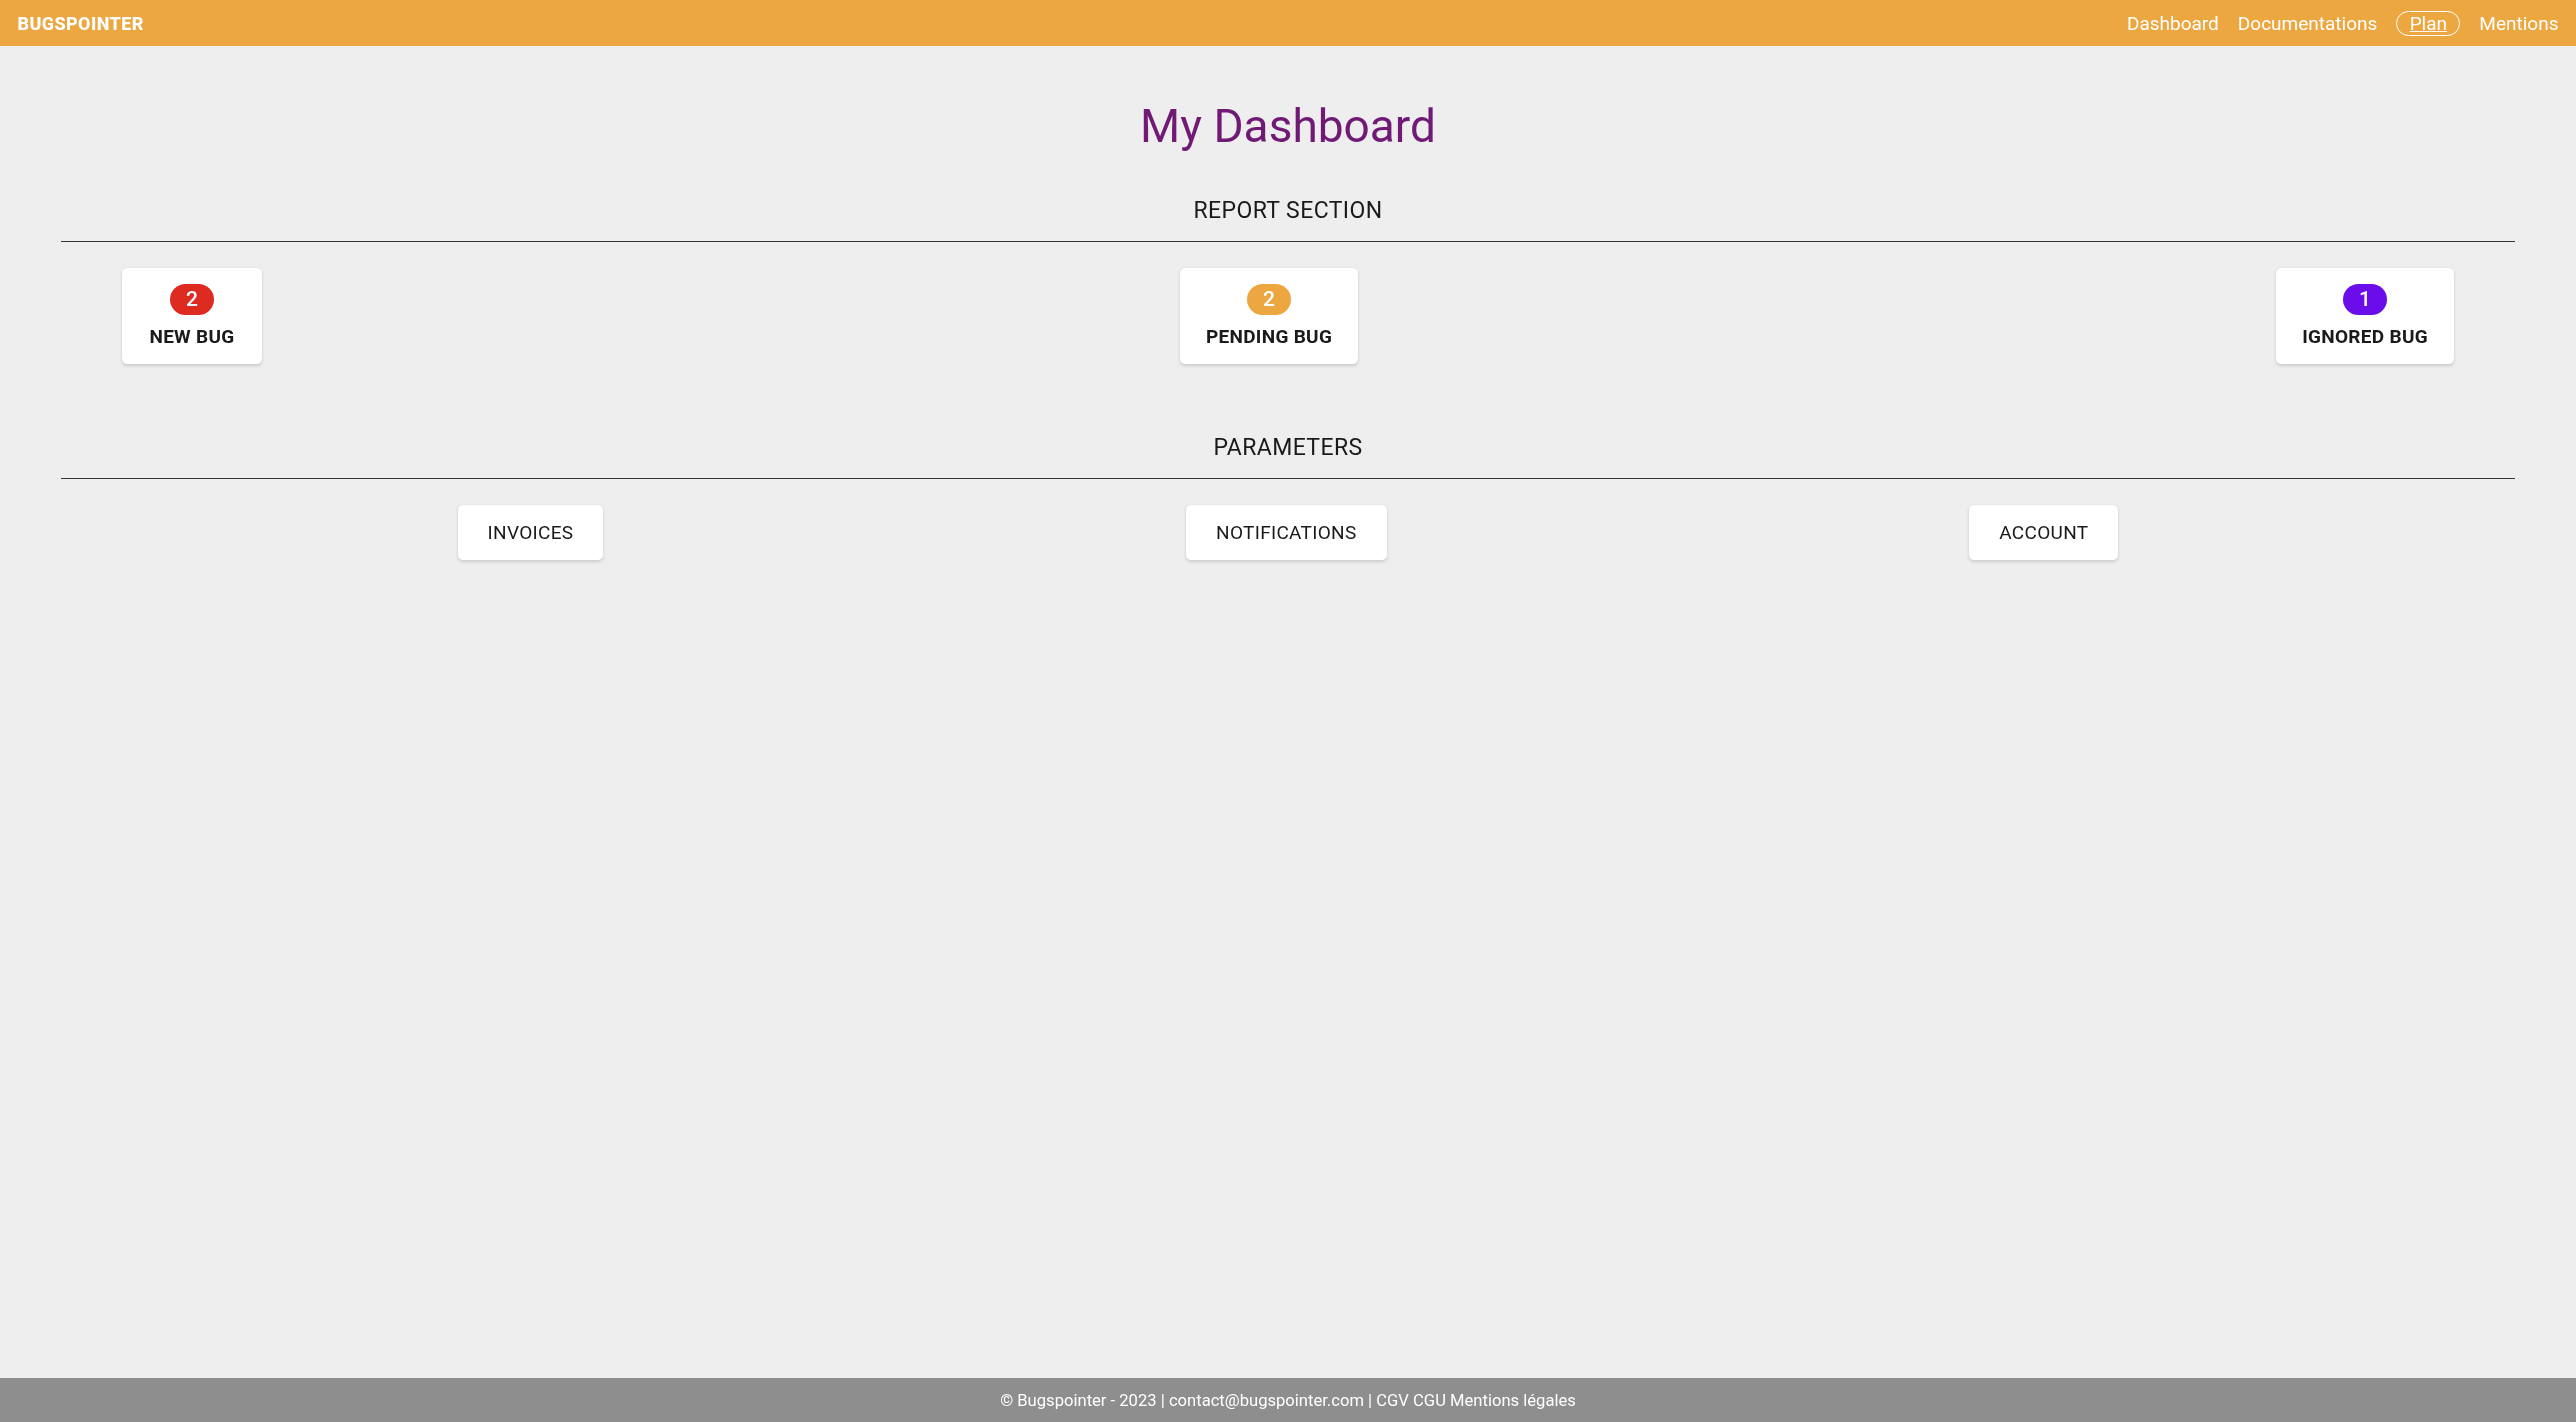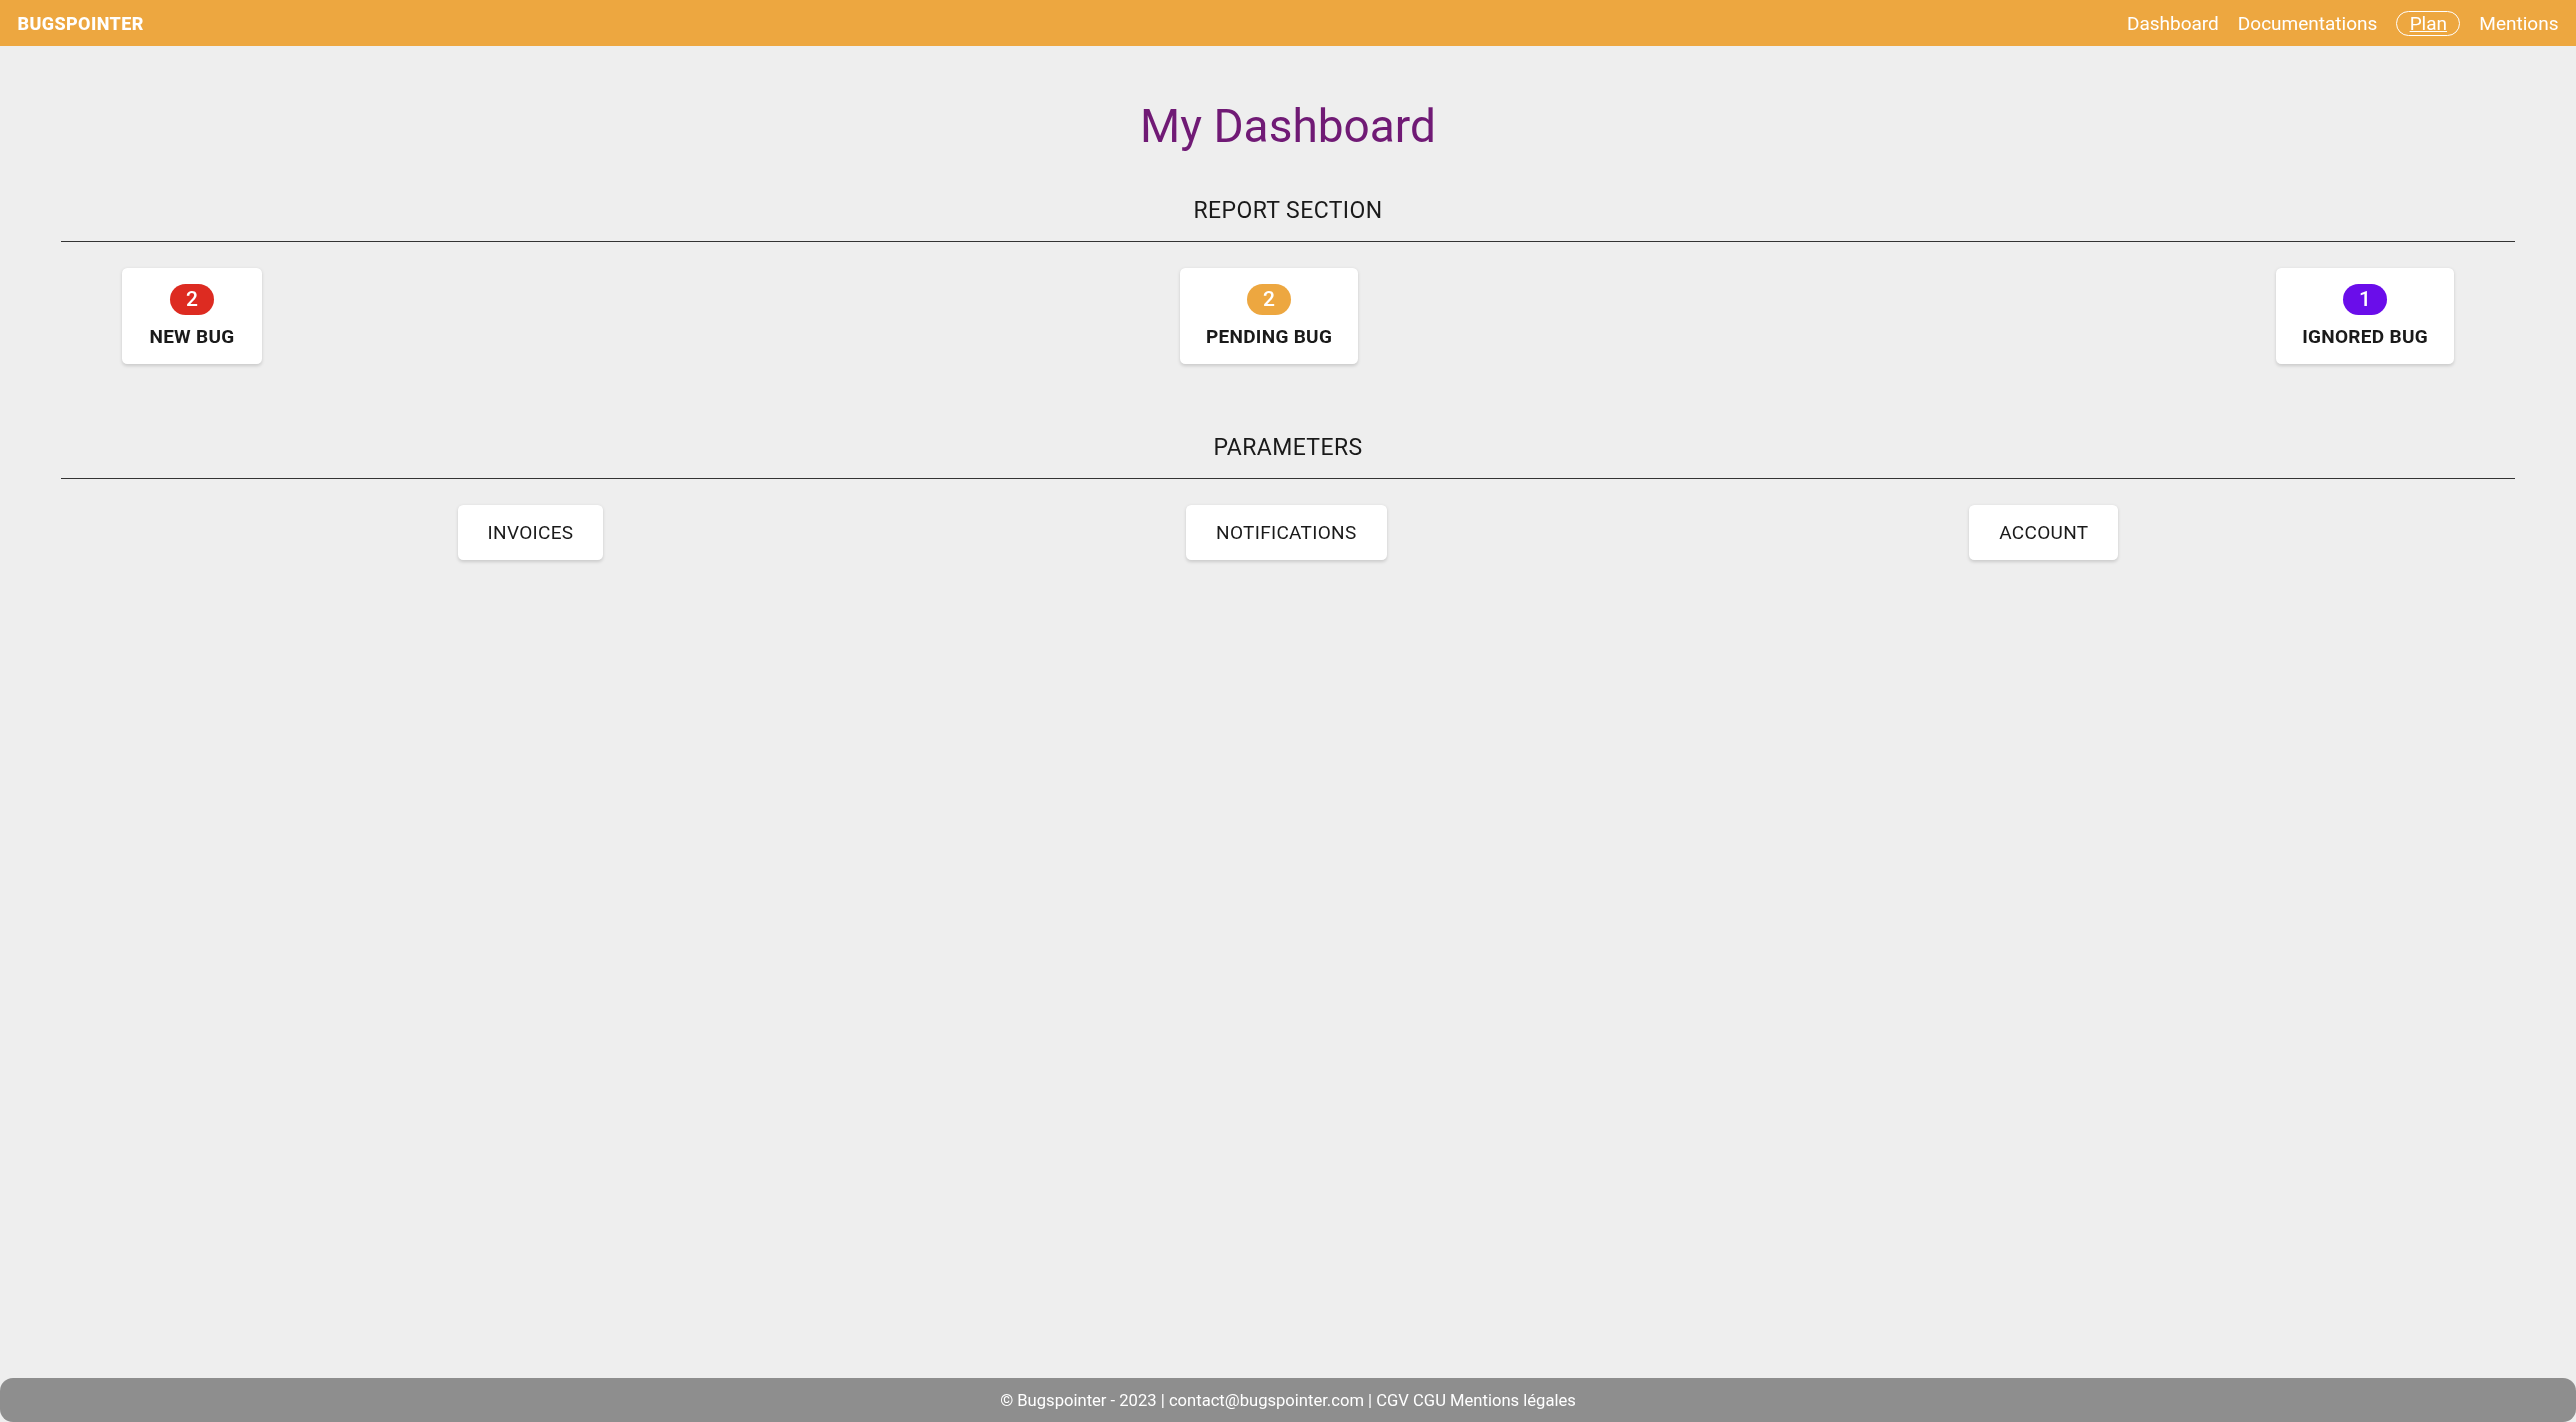--- a/index.html
+++ b/index.html
@@ -119,21 +119,20 @@
       font-weight: 400;
       color: #1a1a1a;
       letter-spacing: 0.3px;
     }
     .footer {
       background-color: #8e8e8e;
       color: #ffffff;
       text-align: center;
       padding: 12.3px 8.8px;
       font-size: 16.6px;
-      border-radius: 13px;
     }
     .footer a {
       color: #ffffff;
       text-decoration: none;
     }
   </style>
 </head>
 <body>
 
 <header class="header">

